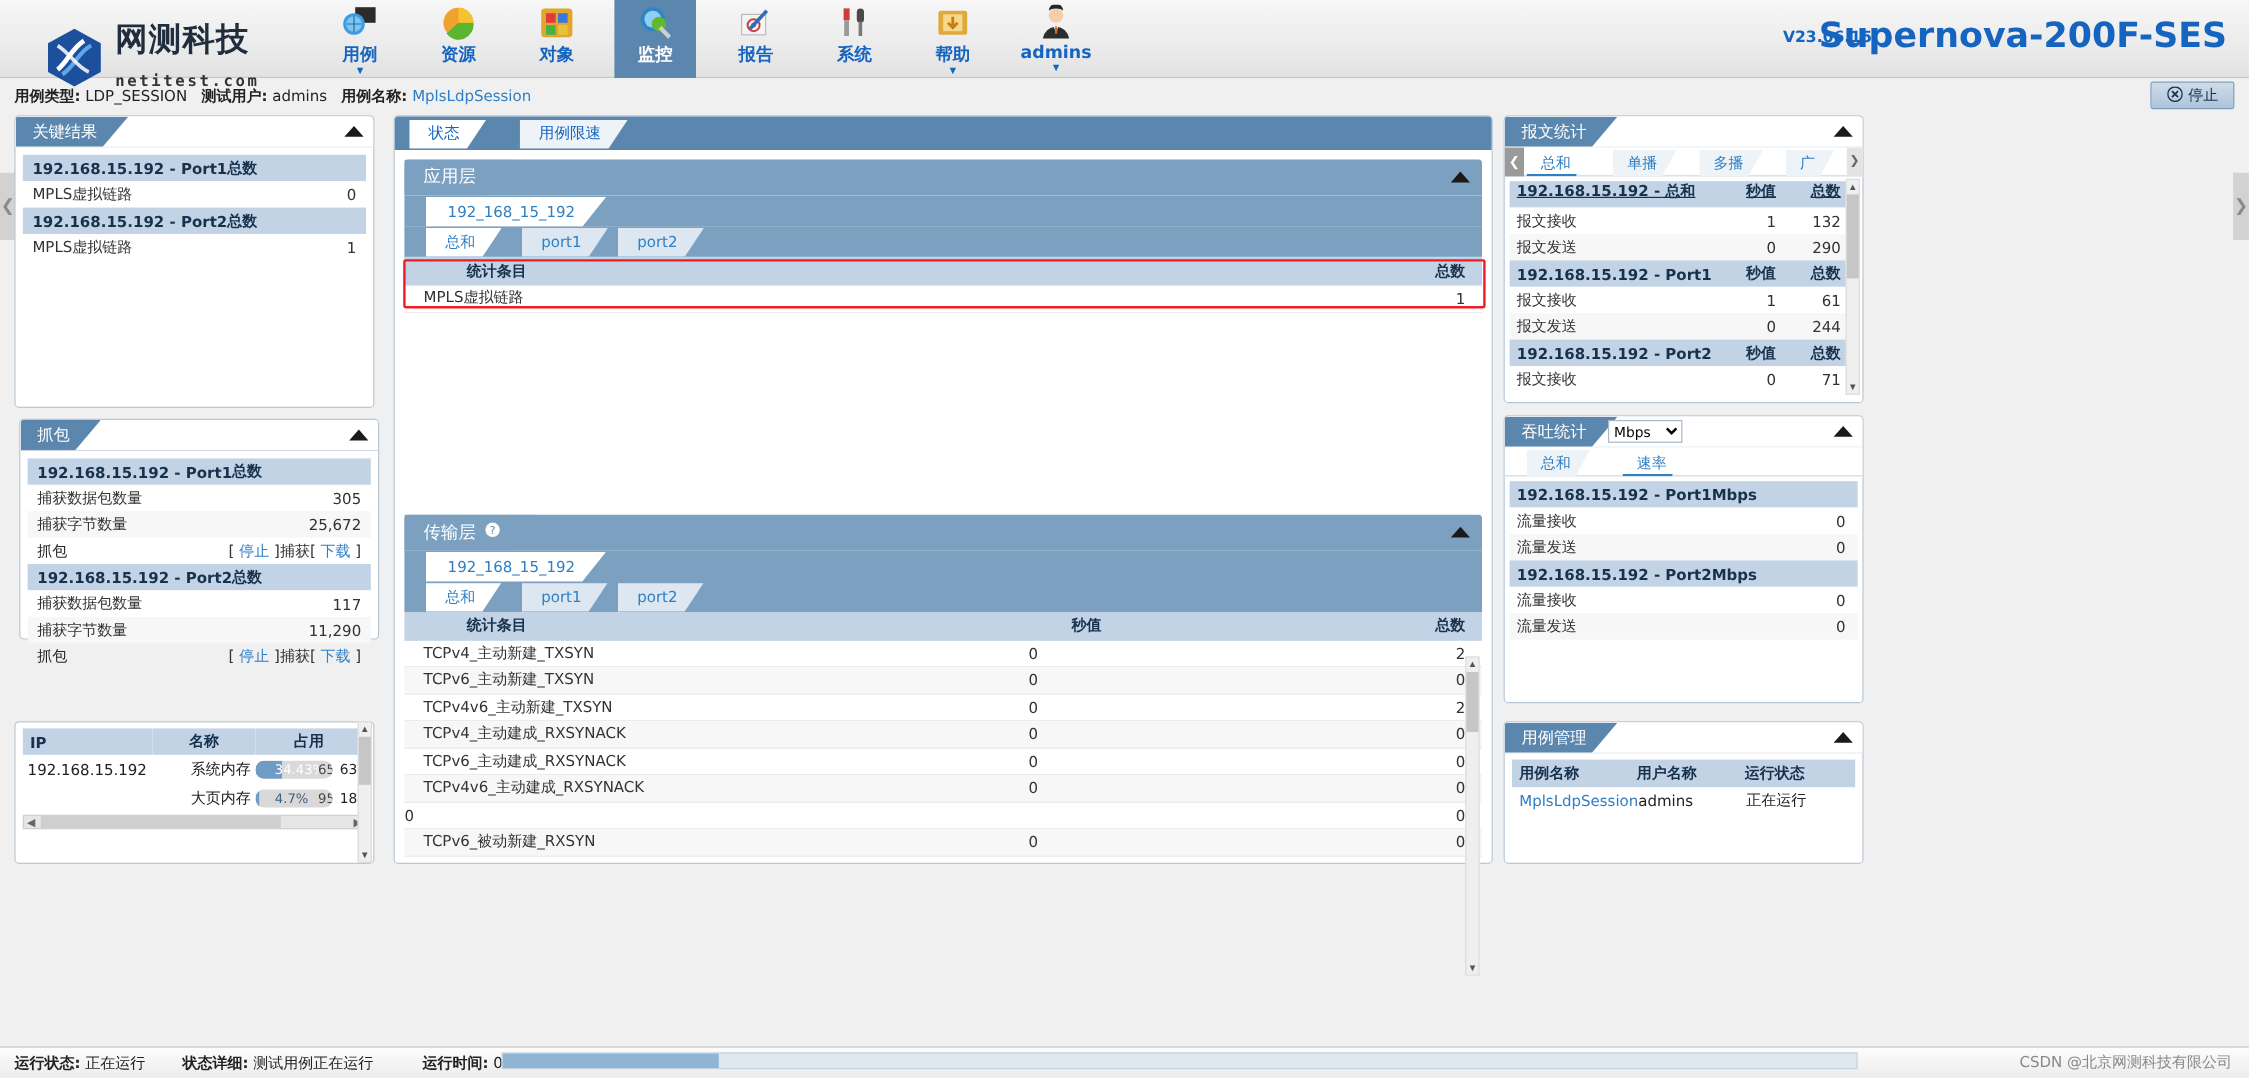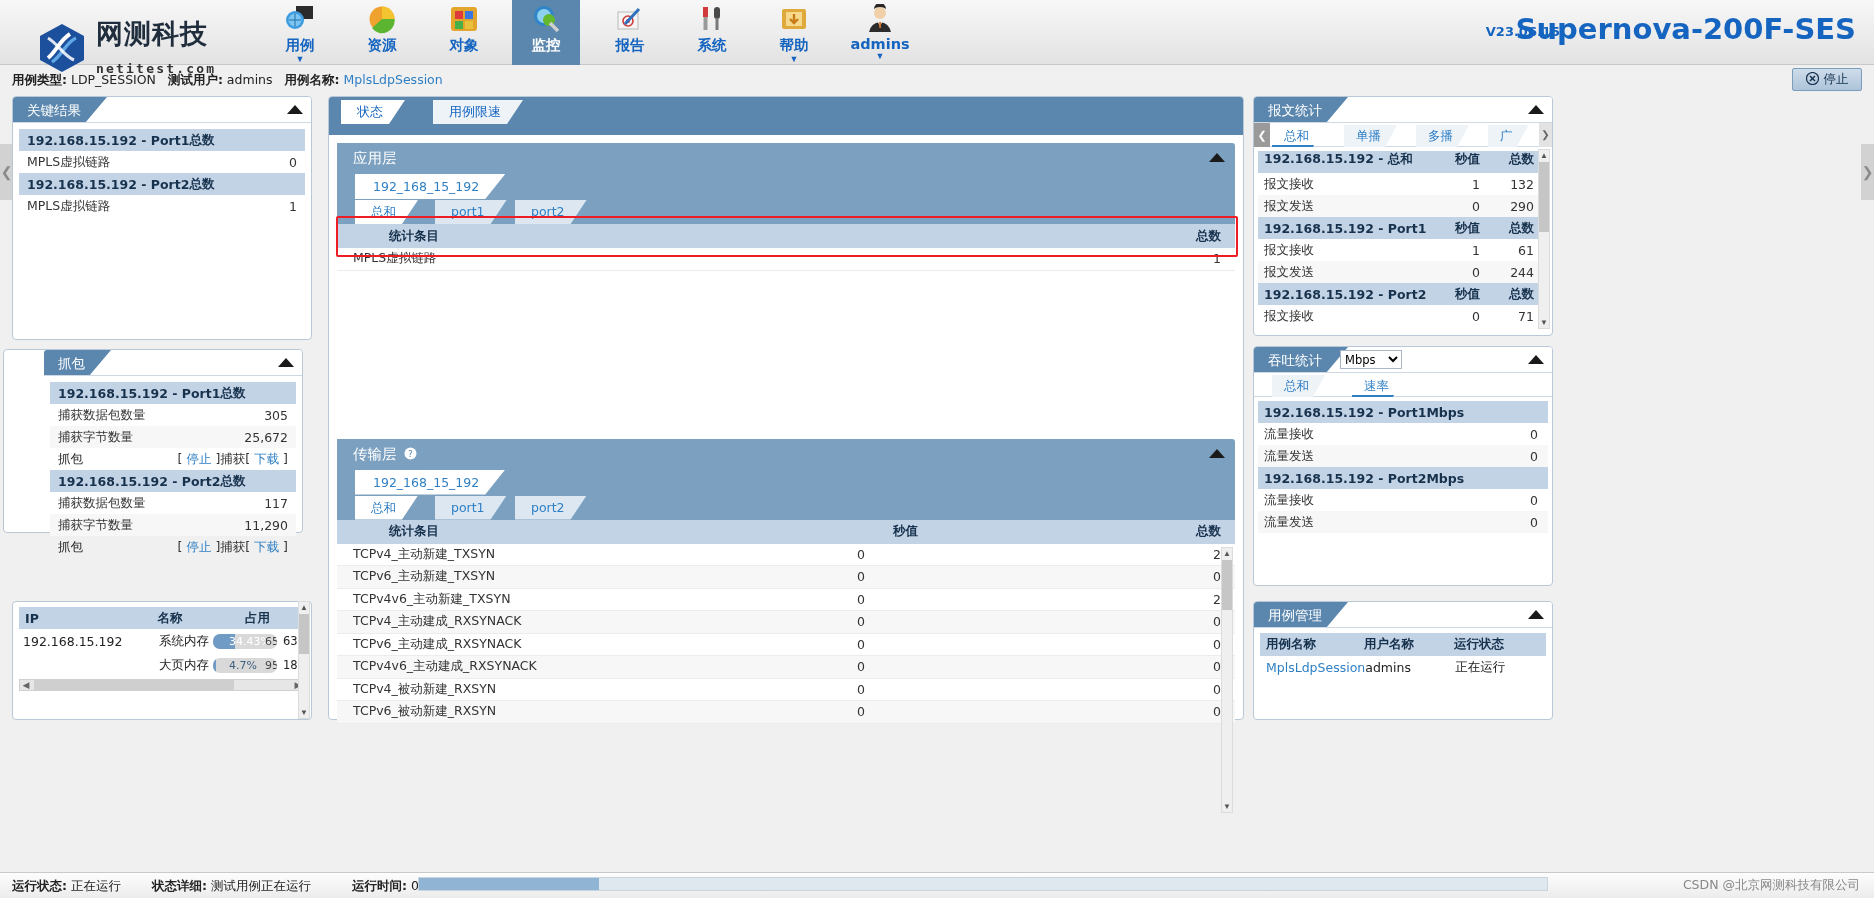--- a/index.html
+++ b/index.html
@@ -75,21 +75,21 @@
     font-family:"DejaVu Sans",sans-serif;
   }
   .dat-row {
     display:flex; justify-content:space-between; align-items:center;
     height:22px; padding:0 8px; font-size:12.5px; color:#333; background:#fff;
     font-family:"DejaVu Sans",sans-serif;
   }
   .dat-row.alt { background:#f7f7f7; }
   .dat-row .v { color:#333; }
   #panel-key    { left:12px;  top:96px;  width:300px; height:244px; }
-  #panel-cap    { left:3px;  top:349px; width:300px; height:184px;padding-left:40px; }
+  #panel-cap    { left:16px;  top:349px; width:300px; height:184px; }
   #panel-sys    { left:12px;  top:601px; width:300px; height:119px; }
 
   .capline { display:flex; justify-content:space-between; height:22px; align-items:center; padding:0 8px; font-size:12.5px; font-family:"DejaVu Sans",sans-serif;}
   .capline .acts { color:#333; }
   .capline .acts a { color:#2f7fc4; text-decoration:none; cursor:pointer; }
 
   
   .sysgrid { display:grid; grid-template-columns:108px 86px 1fr; font-size:12.5px; font-family:"DejaVu Sans",sans-serif;}
   .sysgrid .hd { background:#c3d3e6; font-weight:bold; color:#17324d; height:22px; display:flex; align-items:center; }
   .sysgrid .hd.c { justify-content:center; }
@@ -98,21 +98,21 @@
   .meter .fill { position:absolute; left:0; top:0; bottom:0; background:#6f9bc4; }
   .meter .lbl { position:absolute; left:16px; top:0; line-height:15px; font-size:11px; color:#fff; font-family:"DejaVu Sans",sans-serif;}
   .meter .lbl2 { position:absolute; left:52px; top:0; line-height:15px; font-size:11px; color:#444; font-family:"DejaVu Sans",sans-serif;}
   .hscroll { height:12px; background:#e6e6e6; border:1px solid #d0d0d0; position:relative; }
   .hscroll .thumb { position:absolute; left:14px; top:0; bottom:0; width:200px; background:#cfcfcf; }
   .hscroll .ar { position:absolute; top:0; width:12px; height:10px; text-align:center; line-height:10px; font-size:9px; color:#666; }
 
   
   #center { left:328px; top:96px; width:916px; height:624px; background:#fff; }
   #center-tabstrip {
-    height:38px; background:#5b87ae; position:relative; border-radius:3px 3px 0 0; overflow:hidden;
+    height:28px; background:#5b87ae; position:relative; border-radius:3px 3px 0 0; overflow:hidden;
   }
   .ctab {
     position:absolute; top:3px; height:24px; line-height:24px; background:#fff; color:#1565c0;
     font-size:13px; padding:0 22px 0 16px; clip-path:polygon(0 0,100% 0,calc(100% - 16px) 100%,0 100%);
     font-family:"DejaVu Sans",sans-serif; cursor:pointer;
   }
   .ctab.inact { background:#eef3f8; color:#1565c0; }
 
   .subpanel { margin:8px 8px 0 8px; border-radius:3px; }
   .subhead { height:30px; background:#7ba0c0; position:relative; border-radius:3px 3px 0 0; }
@@ -544,21 +544,20 @@
           <div class="c-item">TCPv6_主动建成_RXSYNACK</div>
           <div class="c-sec">0</div>
           <div class="c-tot">0</div>
         </div>
         <div class="tblrow alt">
           <div class="c-item">TCPv4v6_主动建成_RXSYNACK</div>
           <div class="c-sec">0</div>
           <div class="c-tot">0</div>
         </div>
         <div class="tblrow">
-          <div class="c-item">TCPv4_被动新建_RXSYN</div>
           <div class="c-sec">0</div>
           <div class="c-tot">0</div>
         </div>
         <div class="tblrow alt">
           <div class="c-item">TCPv6_被动新建_RXSYN</div>
           <div class="c-sec">0</div>
           <div class="c-tot">0</div>
         </div>
       </div>
   </div>
@@ -579,21 +578,21 @@
   <div class="mini-tabs">
     <div class="leftnub">❮</div>
     <div class="mtab sel" style="left:18px;">总和</div>
     <div class="mtab" style="left:90px;">单播</div>
     <div class="mtab" style="left:162px;">多播</div>
     <div class="mtab" style="left:234px;">广</div>
     <div class="rightnub">❯</div>
   </div>
   <div style="padding:4px 4px 0 4px; position:relative;">
     <div id="pkt-rows">
-        <div class="grp-row" style="display: grid; grid-template-columns: 1fr 52px 54px; padding: 0px 14px 12px 6px;">
+        <div class="grp-row" style="display: grid; grid-template-columns: 1fr 52px 54px; padding: 0px 14px 12px 6px; text-decoration: underline;">
           <span>192.168.15.192 - 总和</span>
           <span style="text-align:right">秒值</span>
           <span style="text-align:right">总数</span>
         </div>
         <div class="dat-row" style="display: grid; grid-template-columns: 1fr 52px 54px; padding: 0px 14px 0px 6px;">
           <span>报文接收</span>
           <span style="text-align:right">1</span>
           <span style="text-align:right">132</span>
         </div>
         <div class="dat-row alt" style="display: grid; grid-template-columns: 1fr 52px 54px; padding: 0px 14px 0px 6px;">

